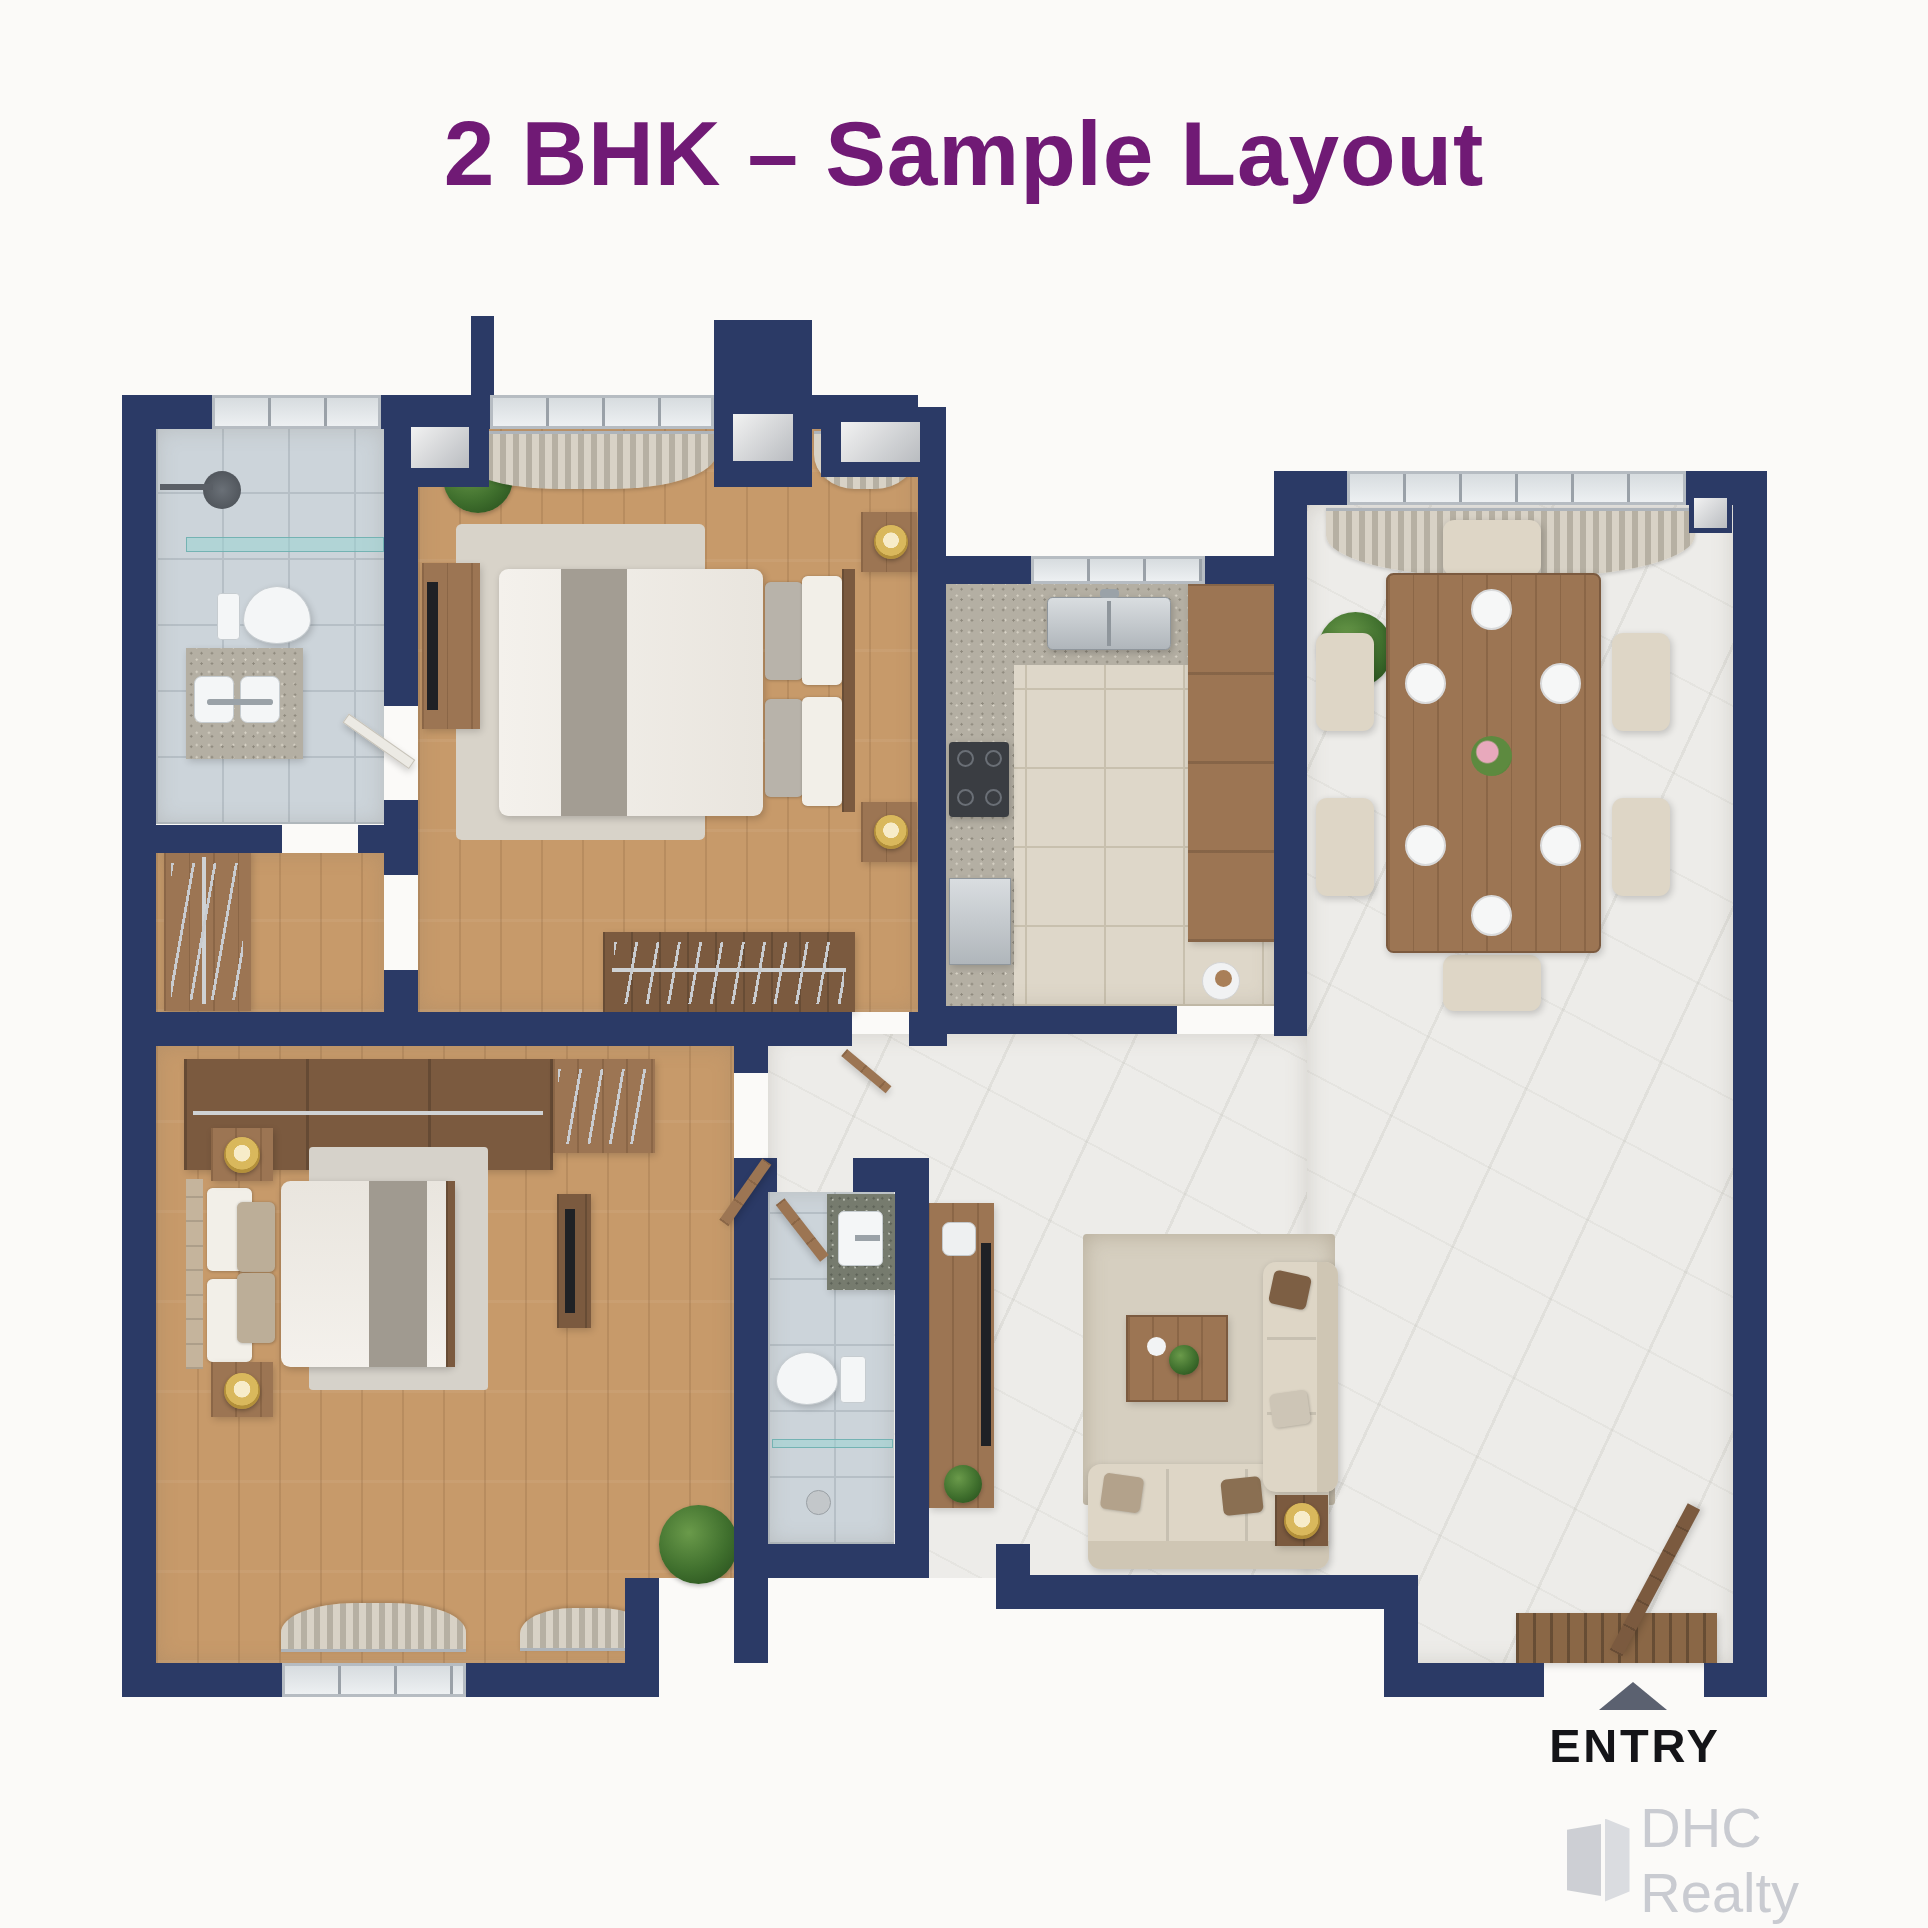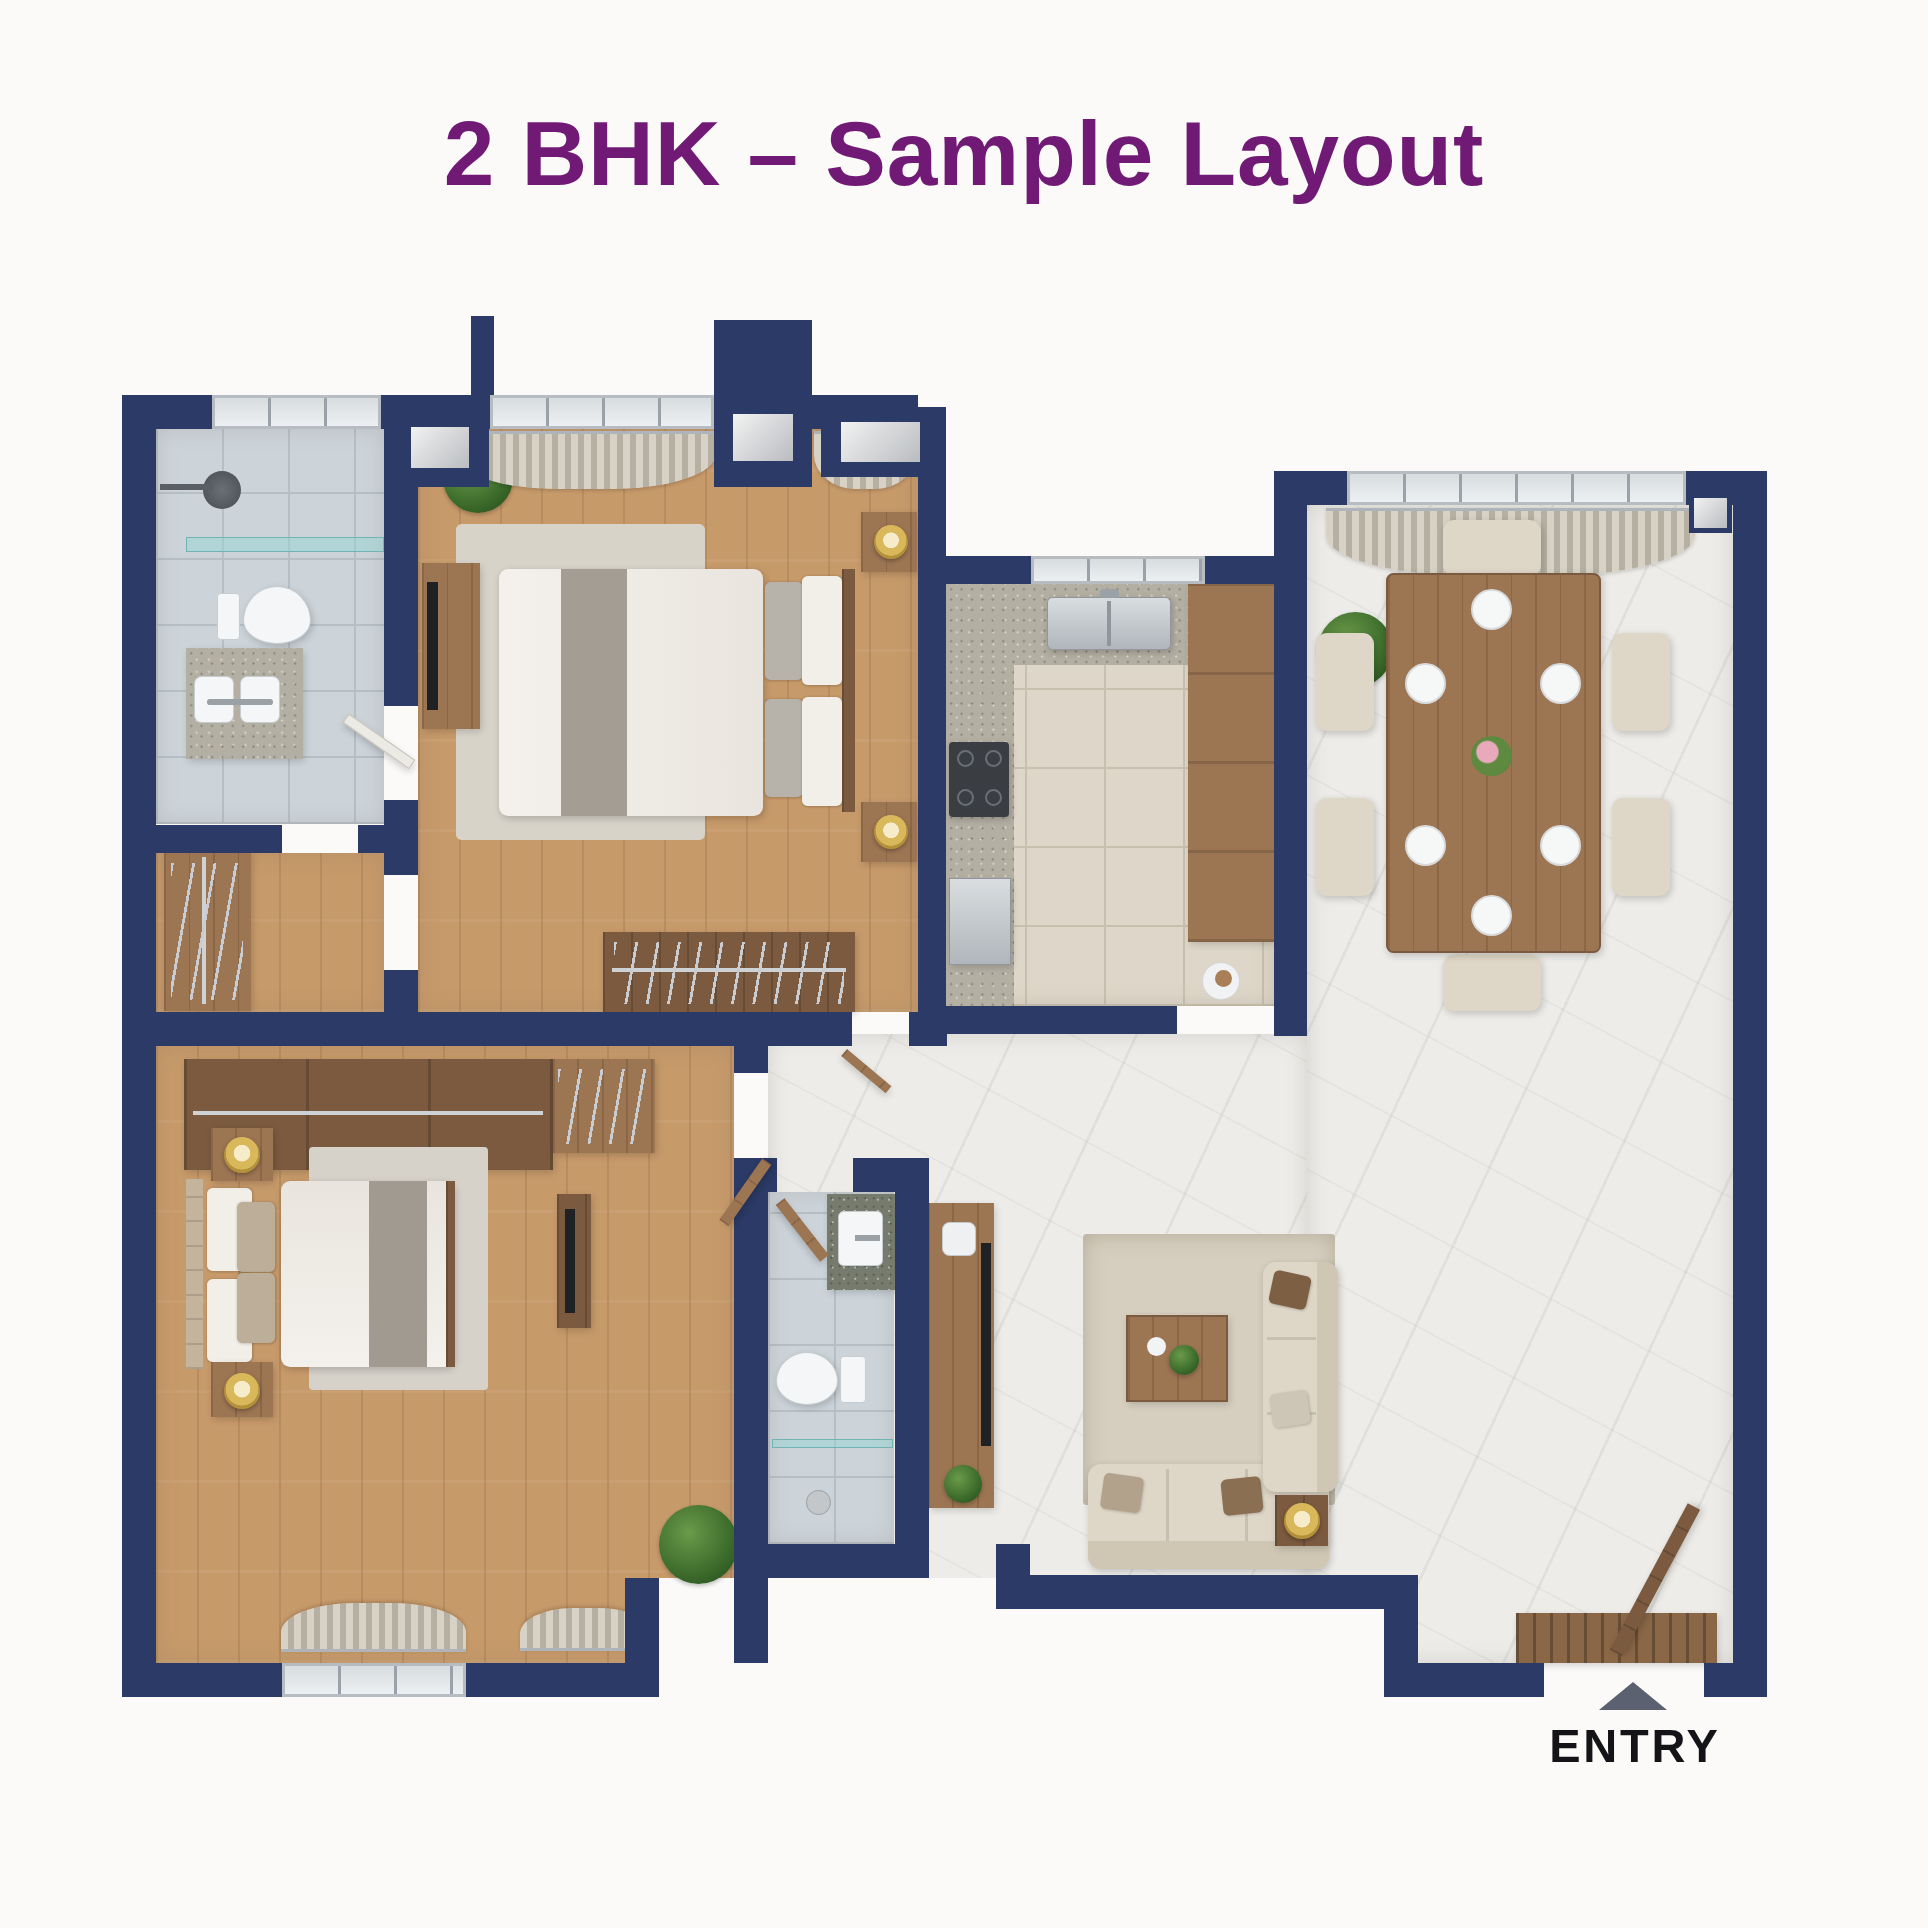--- a/index.html
+++ b/index.html
@@ -249,15 +249,22 @@
 
     <div class="abs door-white shadow" style="left:331px;top:759px;width:81px;height:11.3px;transform:rotate(35deg);transform-origin:right center;"></div>
     <div class="abs wood-mid shadow" style="left:847px;top:1049px;width:58px;height:9.4px;transform:rotate(40deg);transform-origin:left top;"></div>
     <div class="abs wood-mid shadow" style="left:692px;top:1156px;width:75px;height:11.3px;transform:rotate(-55deg);transform-origin:right center;"></div>
 
   </div>
 
   <div class="abs entry-arrow" style="left:1599px;top:1682px;"></div>
   <div class="abs entry-label" style="left:1535px;top:1718px;width:200px;text-align:center;">ENTRY</div>
 
+  <div class="abs watermark" style="left:1567px;top:1795px;">
+    <span class="wm-icon">
+        <span class="a"></span>
+        <span class="b"></span>
+      </span>
+    <span>DHC Realty</span>
+  </div>
 
 </div>
 
 
 </body></html>

